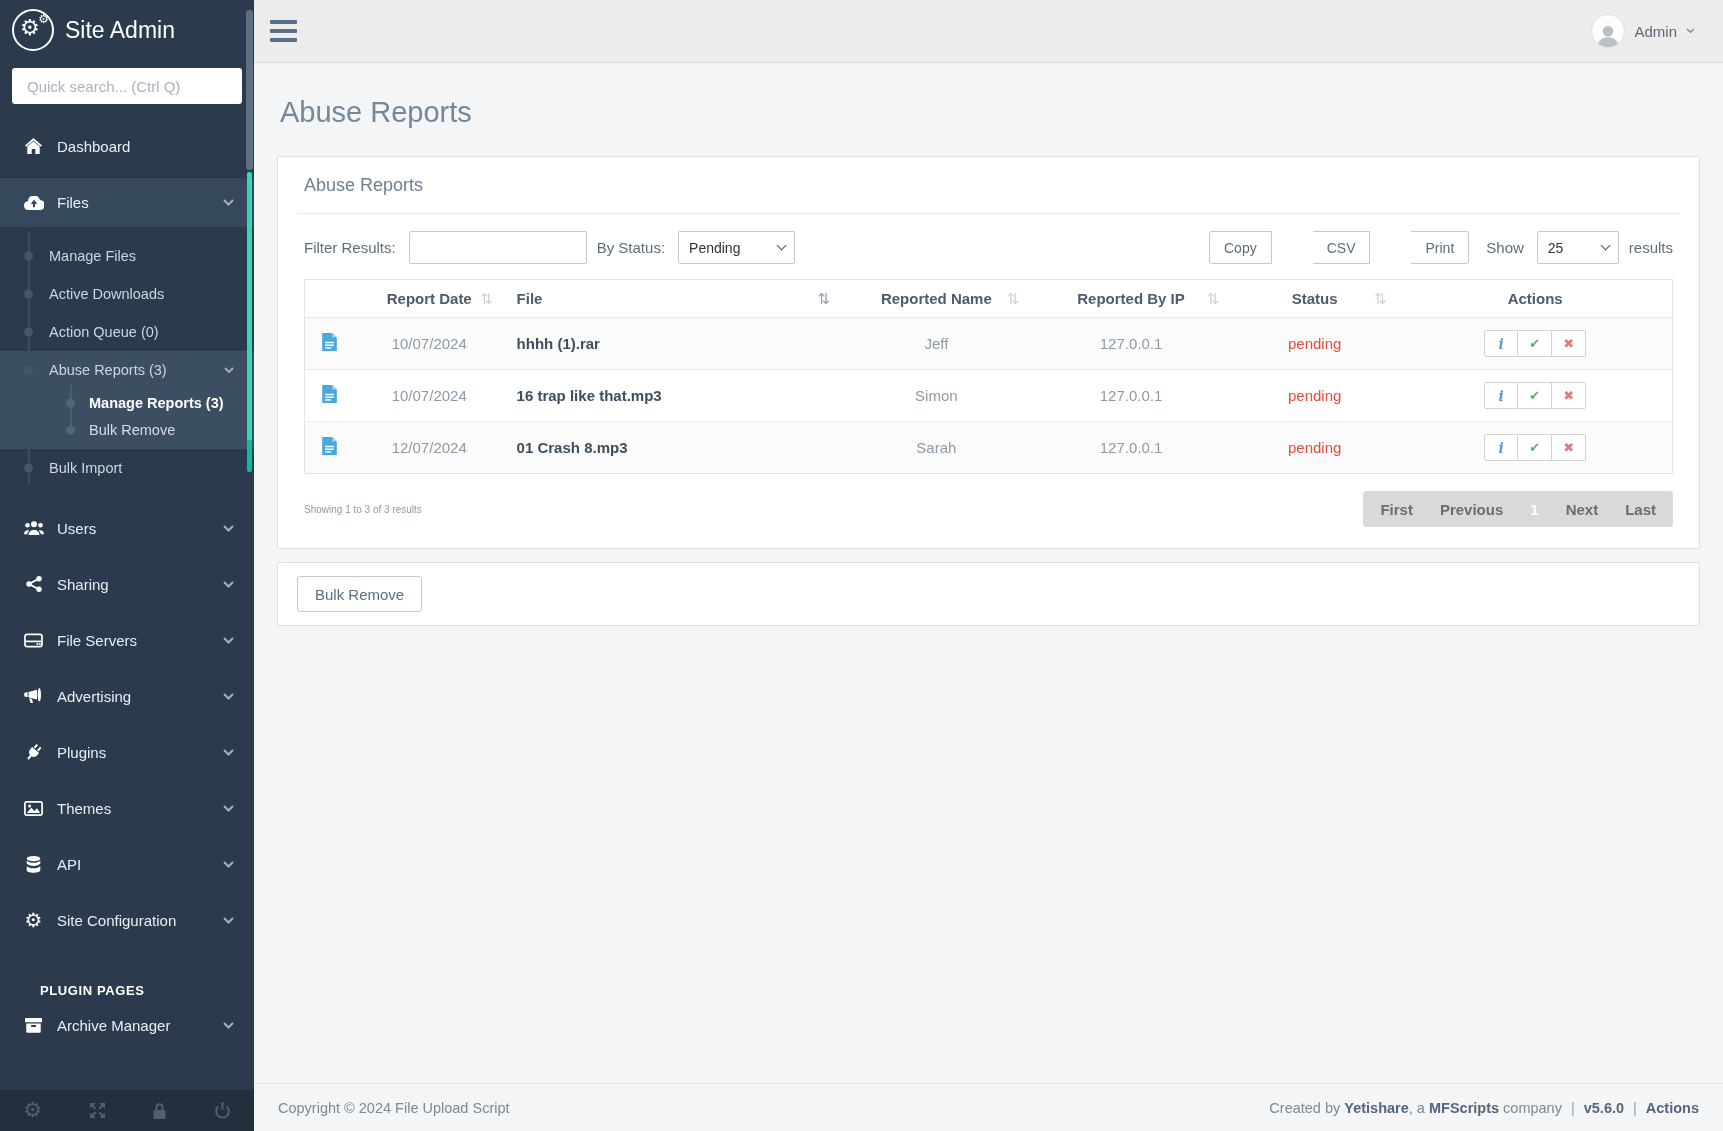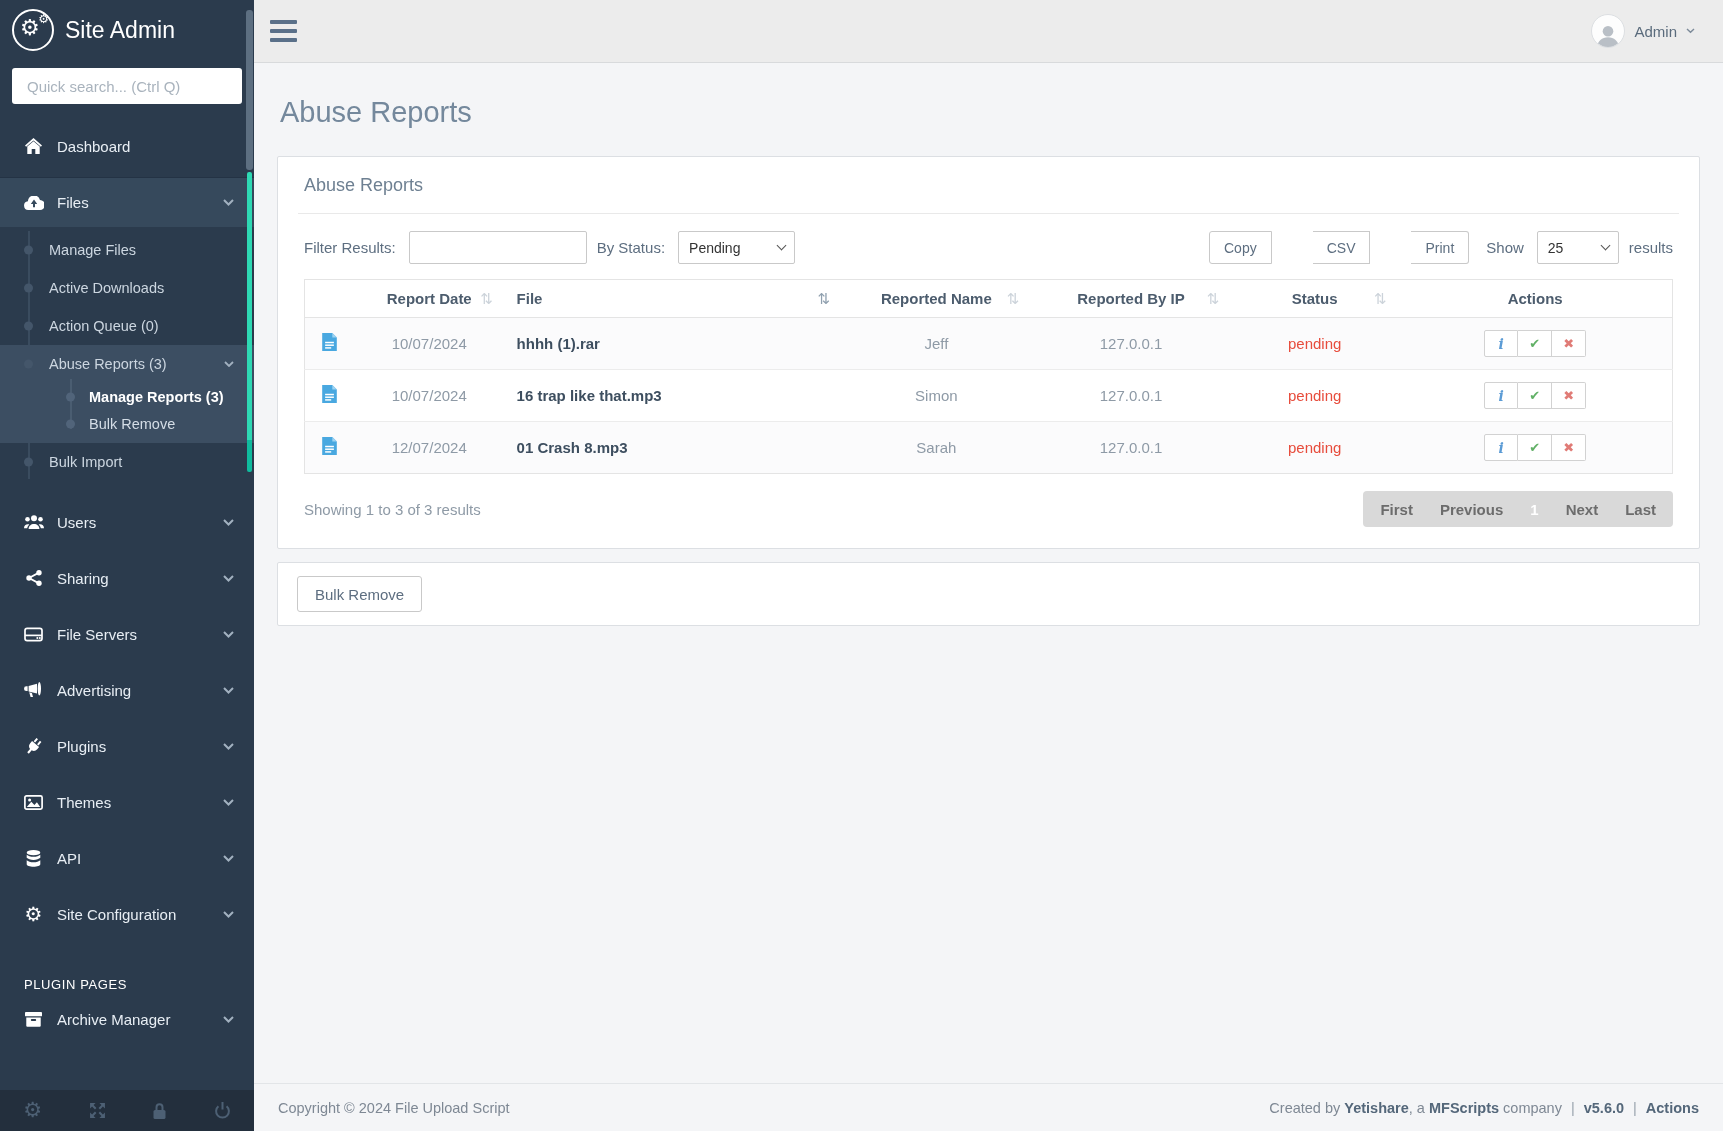--- a/index.html
+++ b/index.html
@@ -32,42 +32,42 @@
 
   .nav-item {
     display:flex; align-items:center; height:46px; padding:0 20px;
     font-size:15px; color:#e8eef4; cursor:pointer; position:relative;
   }
   .nav-item .ic { width:27px; display:flex; justify-content:center; margin-right:10px; color:#fff; flex:none; }
   .nav-item .chev { margin-left:auto; display:flex; }
   .nav-item.top { margin-top:10px; }
   .nav-item.files-row { background:#36495c; height:50px; border-top:1px solid #243345; margin-top:8px; }
 
-  .sub1 { list-style:none; margin:0; padding:4px 0 8px; position:relative; }
+  .sub1 { list-style:none; margin:0; padding:10px 0 8px; position:relative; }
   .sub1 > .line { position:absolute; left:28px; top:4px; bottom:10px; width:2px; background:#3a4c5f; }
   .s-item {
     display:flex; align-items:center; height:38px; padding-left:49px;
     font-size:14.5px; color:#ccd6e0; cursor:pointer; position:relative;
   }
   .s-item .dot { position:absolute; left:24px; top:50%; transform:translateY(-50%);
     width:9px; height:9px; border-radius:50%; background:#44566a; }
   .s-item .chev { margin-left:auto; margin-right:20px; display:flex; }
   .active-block { background:#3c4e62; padding-bottom:6px; position:relative; }
   .sub2 { position:relative; }
   .sub2 .line2 { position:absolute; left:70px; top:-4px; bottom:8px; width:2px; background:#4a5d71; }
   .ss-item {
     display:flex; align-items:center; height:27px; padding-left:89px;
     font-size:14.5px; color:#d4dde6; cursor:pointer; position:relative;
   }
   .ss-item .dot { position:absolute; left:66px; top:50%; transform:translateY(-50%);
     width:9px; height:9px; border-radius:50%; background:#51647a; }
   .ss-item.current { font-weight:bold; color:#fff; }
 
   .section-label {
-    margin:40px 0 4px; padding:0 24px; font-size:13px; font-weight:normal;
+    margin:40px 16px 4px; padding:0 24px; font-size:13px; font-weight:bold;
     letter-spacing:.6px; color:#fff;
   }
   .side-bottom {
     position:absolute; left:0; right:0; bottom:0; height:41px; background:#232f3d;
     display:flex; align-items:center; justify-content:space-around; color:#4d6074; z-index:6;
   }
   .side-bottom .bic { display:flex; cursor:pointer; }
   .side-bottom .gear-txt { font-size:21px; line-height:1; font-family:"DejaVu Sans",sans-serif; }
   .sb-thumb { position:absolute; top:10px; right:1px; width:7px; height:160px; background:#5d6f81; border-radius:3px; z-index:5; }
   .sb-teal  { position:absolute; top:172px; right:2px; width:5px; height:268px; background:#2ed9b4; border-radius:2px 2px 0 0; z-index:5; }
@@ -150,21 +150,21 @@
     display:flex; align-items:center; justify-content:center; font-size:13px; cursor:pointer;
   }
   .act + .act { border-left:none; }
   .act:first-child { border-radius:2px 0 0 2px; }
   .act:last-child { border-radius:0 2px 2px 0; }
   .act.info { color:#5b9bd5; font-family:"DejaVu Serif",serif; font-style:italic; font-weight:bold; font-size:14px; }
   .act.ok { color:#61b066; }
   .act.no { color:#e07b76; }
 
   .table-footer { display:flex; align-items:center; padding:17px 26px 21px; }
-  .summary { color:#8e9aa6; font-size:15px; }
+  .summary { color:#8e9aa6; font-size:10px; }
   .pager {
     margin-left:auto; display:flex; align-items:center; gap:27px;
     background:#d9d9d9; border-radius:4px; height:36px; padding:0 17px;
     font-size:15px; font-weight:bold; color:#6c6c6c;
   }
   .pg { cursor:pointer; }
   .pg.current { color:#fff; cursor:default; }
 
   .card2 { margin-top:13px; padding:13px 19px; }
   .bulk-btn {

